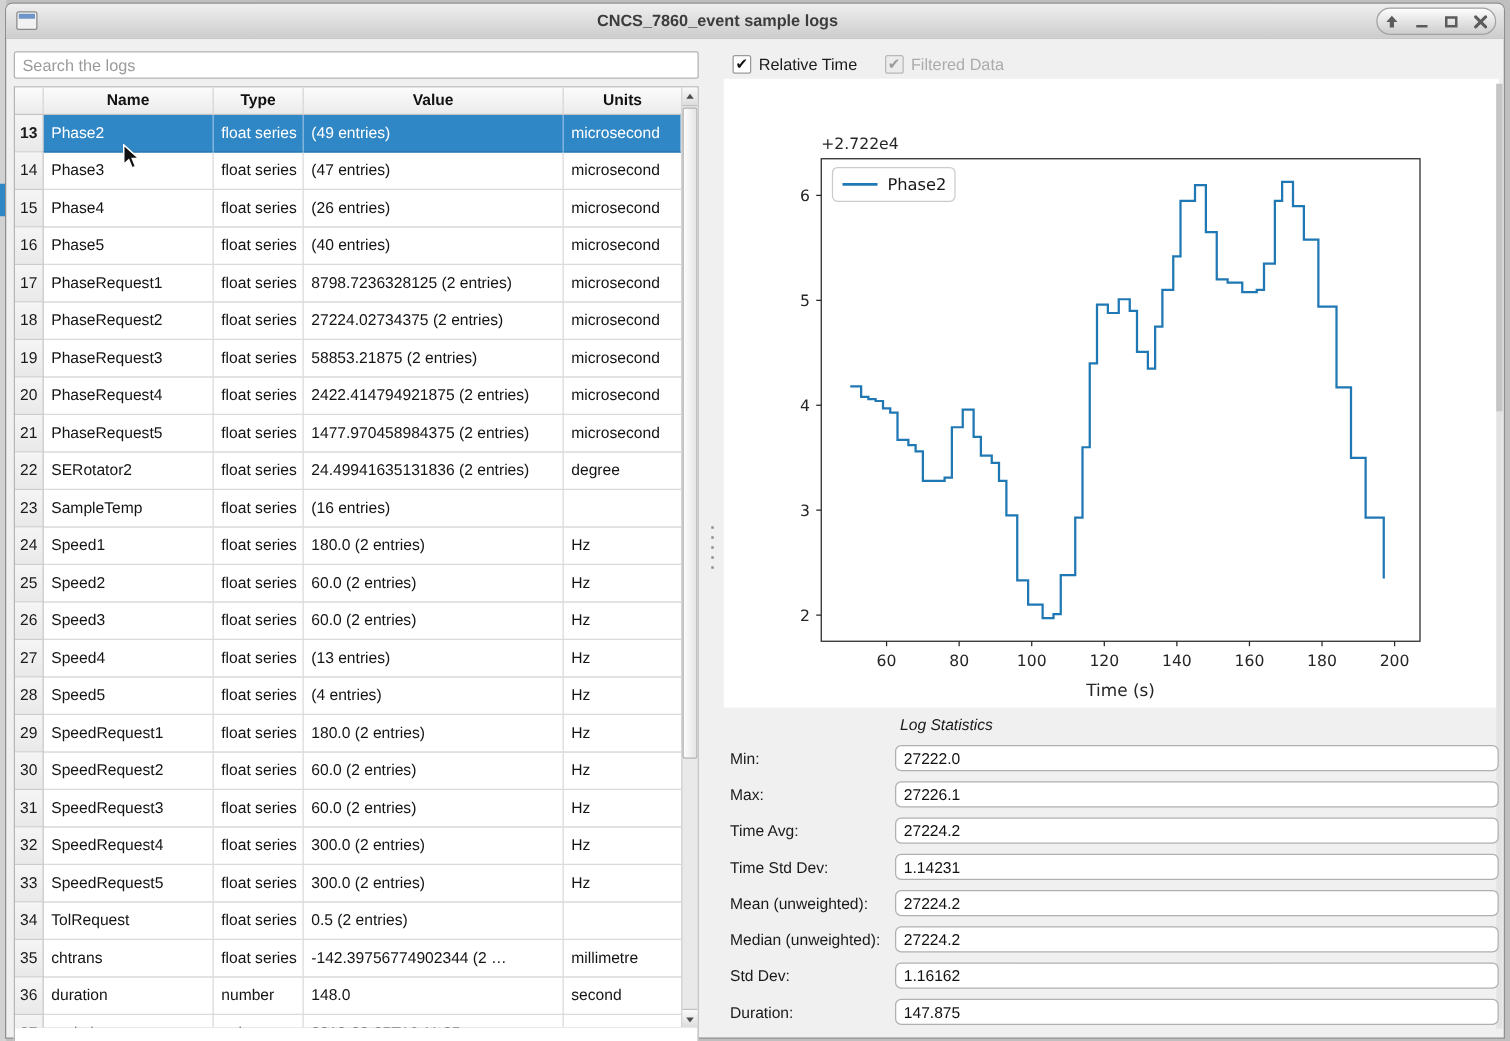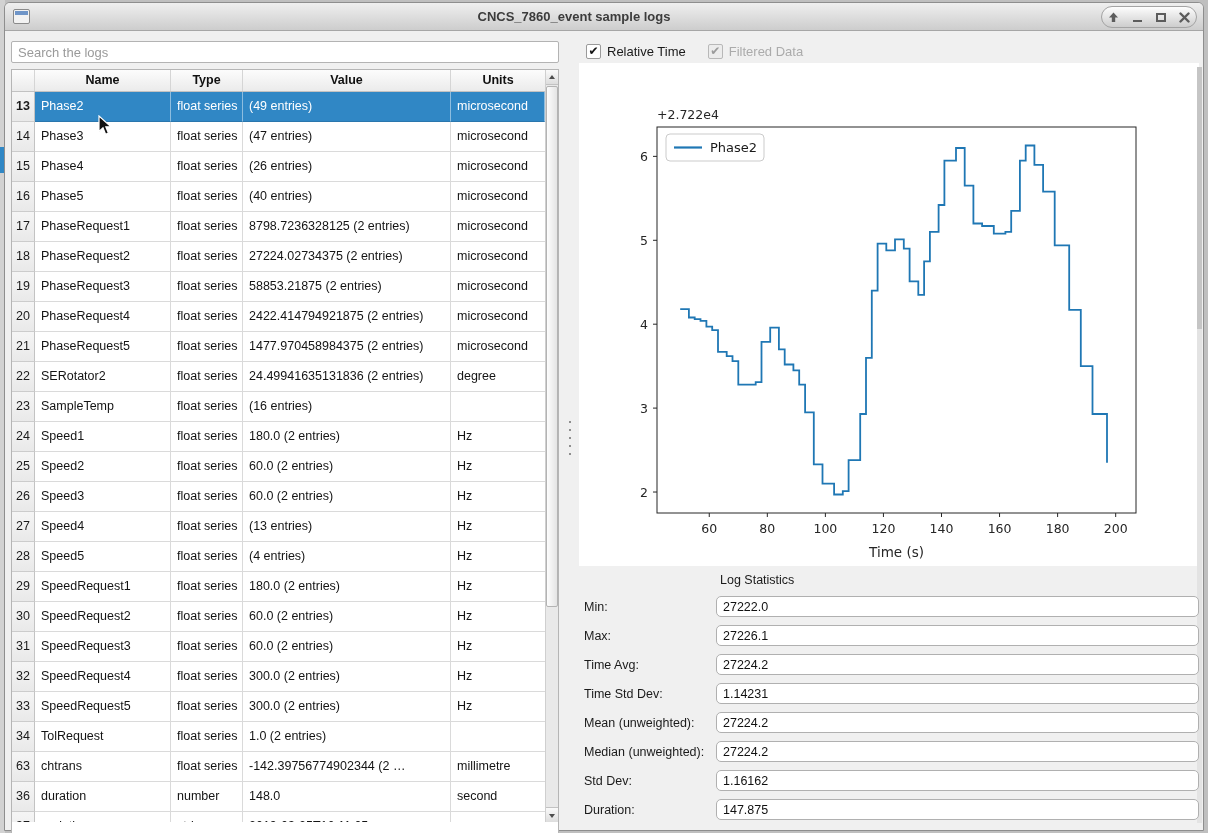--- a/index.html
+++ b/index.html
@@ -71,21 +71,21 @@
   .figure svg { display:block; }
   .tick { font:12.5px "DejaVu Sans",sans-serif; fill:#262626; }
   .axis-label { font:13.5px "DejaVu Sans",sans-serif; fill:#262626; }
   .legend-text { font:13px "DejaVu Sans",sans-serif; fill:#1a1a1a; }
 
   .right-scroll { position:absolute; left:1192px; top:64px; width:5px; height:756px; background:#e3e3e3; }
   .right-scroll .rthumb { position:absolute; left:0; top:0; width:5px; height:262px; background:#c5c5c5; }
 
   
   .stats { position:absolute; left:574px; top:568px; width:620px; }
-  .stats-title { font-size:12.5px; color:#1a1a1a; margin:2px 0 9px 141px; }
+  .stats-title { font-size:12.5px; color:#1a1a1a; margin:2px 0 9px 141px;font-style:italic; }
   .stat-row { display:flex; align-items:center; height:21px; margin-bottom:8px; }
   .stat-label { flex:0 0 137px; padding-left:5px; font-size:12.5px; color:#1a1a1a; }
   .stat-input { flex:1; height:21px; border:1px solid #b0b0b0; border-radius:5px; background:#fff;
                 font:12.5px "Liberation Sans",sans-serif; color:#111; padding:0 6px; outline:none; }
 
   .cursor { position:absolute; left:98px; top:115px; pointer-events:none; }
 </style>
 </head>
 <body>
 
@@ -272,25 +272,25 @@
           <div class="rownum-cell">33</div>
           <div class="cell">SpeedRequest5</div>
           <div class="cell">float series</div>
           <div class="cell">300.0 (2 entries)</div>
           <div class="cell">Hz</div>
         </div>
         <div class="trow tgrid">
           <div class="rownum-cell">34</div>
           <div class="cell">TolRequest</div>
           <div class="cell">float series</div>
-          <div class="cell">1.0 (2 entries)</div>
+          <div class="cell">0.5 (2 entries)</div>
           <div class="cell"></div>
         </div>
         <div class="trow tgrid">
-          <div class="rownum-cell">63</div>
+          <div class="rownum-cell">35</div>
           <div class="cell">chtrans</div>
           <div class="cell">float series</div>
           <div class="cell">-142.39756774902344 (2 …</div>
           <div class="cell">millimetre</div>
         </div>
         <div class="trow tgrid">
           <div class="rownum-cell">36</div>
           <div class="cell">duration</div>
           <div class="cell">number</div>
           <div class="cell">148.0</div>

